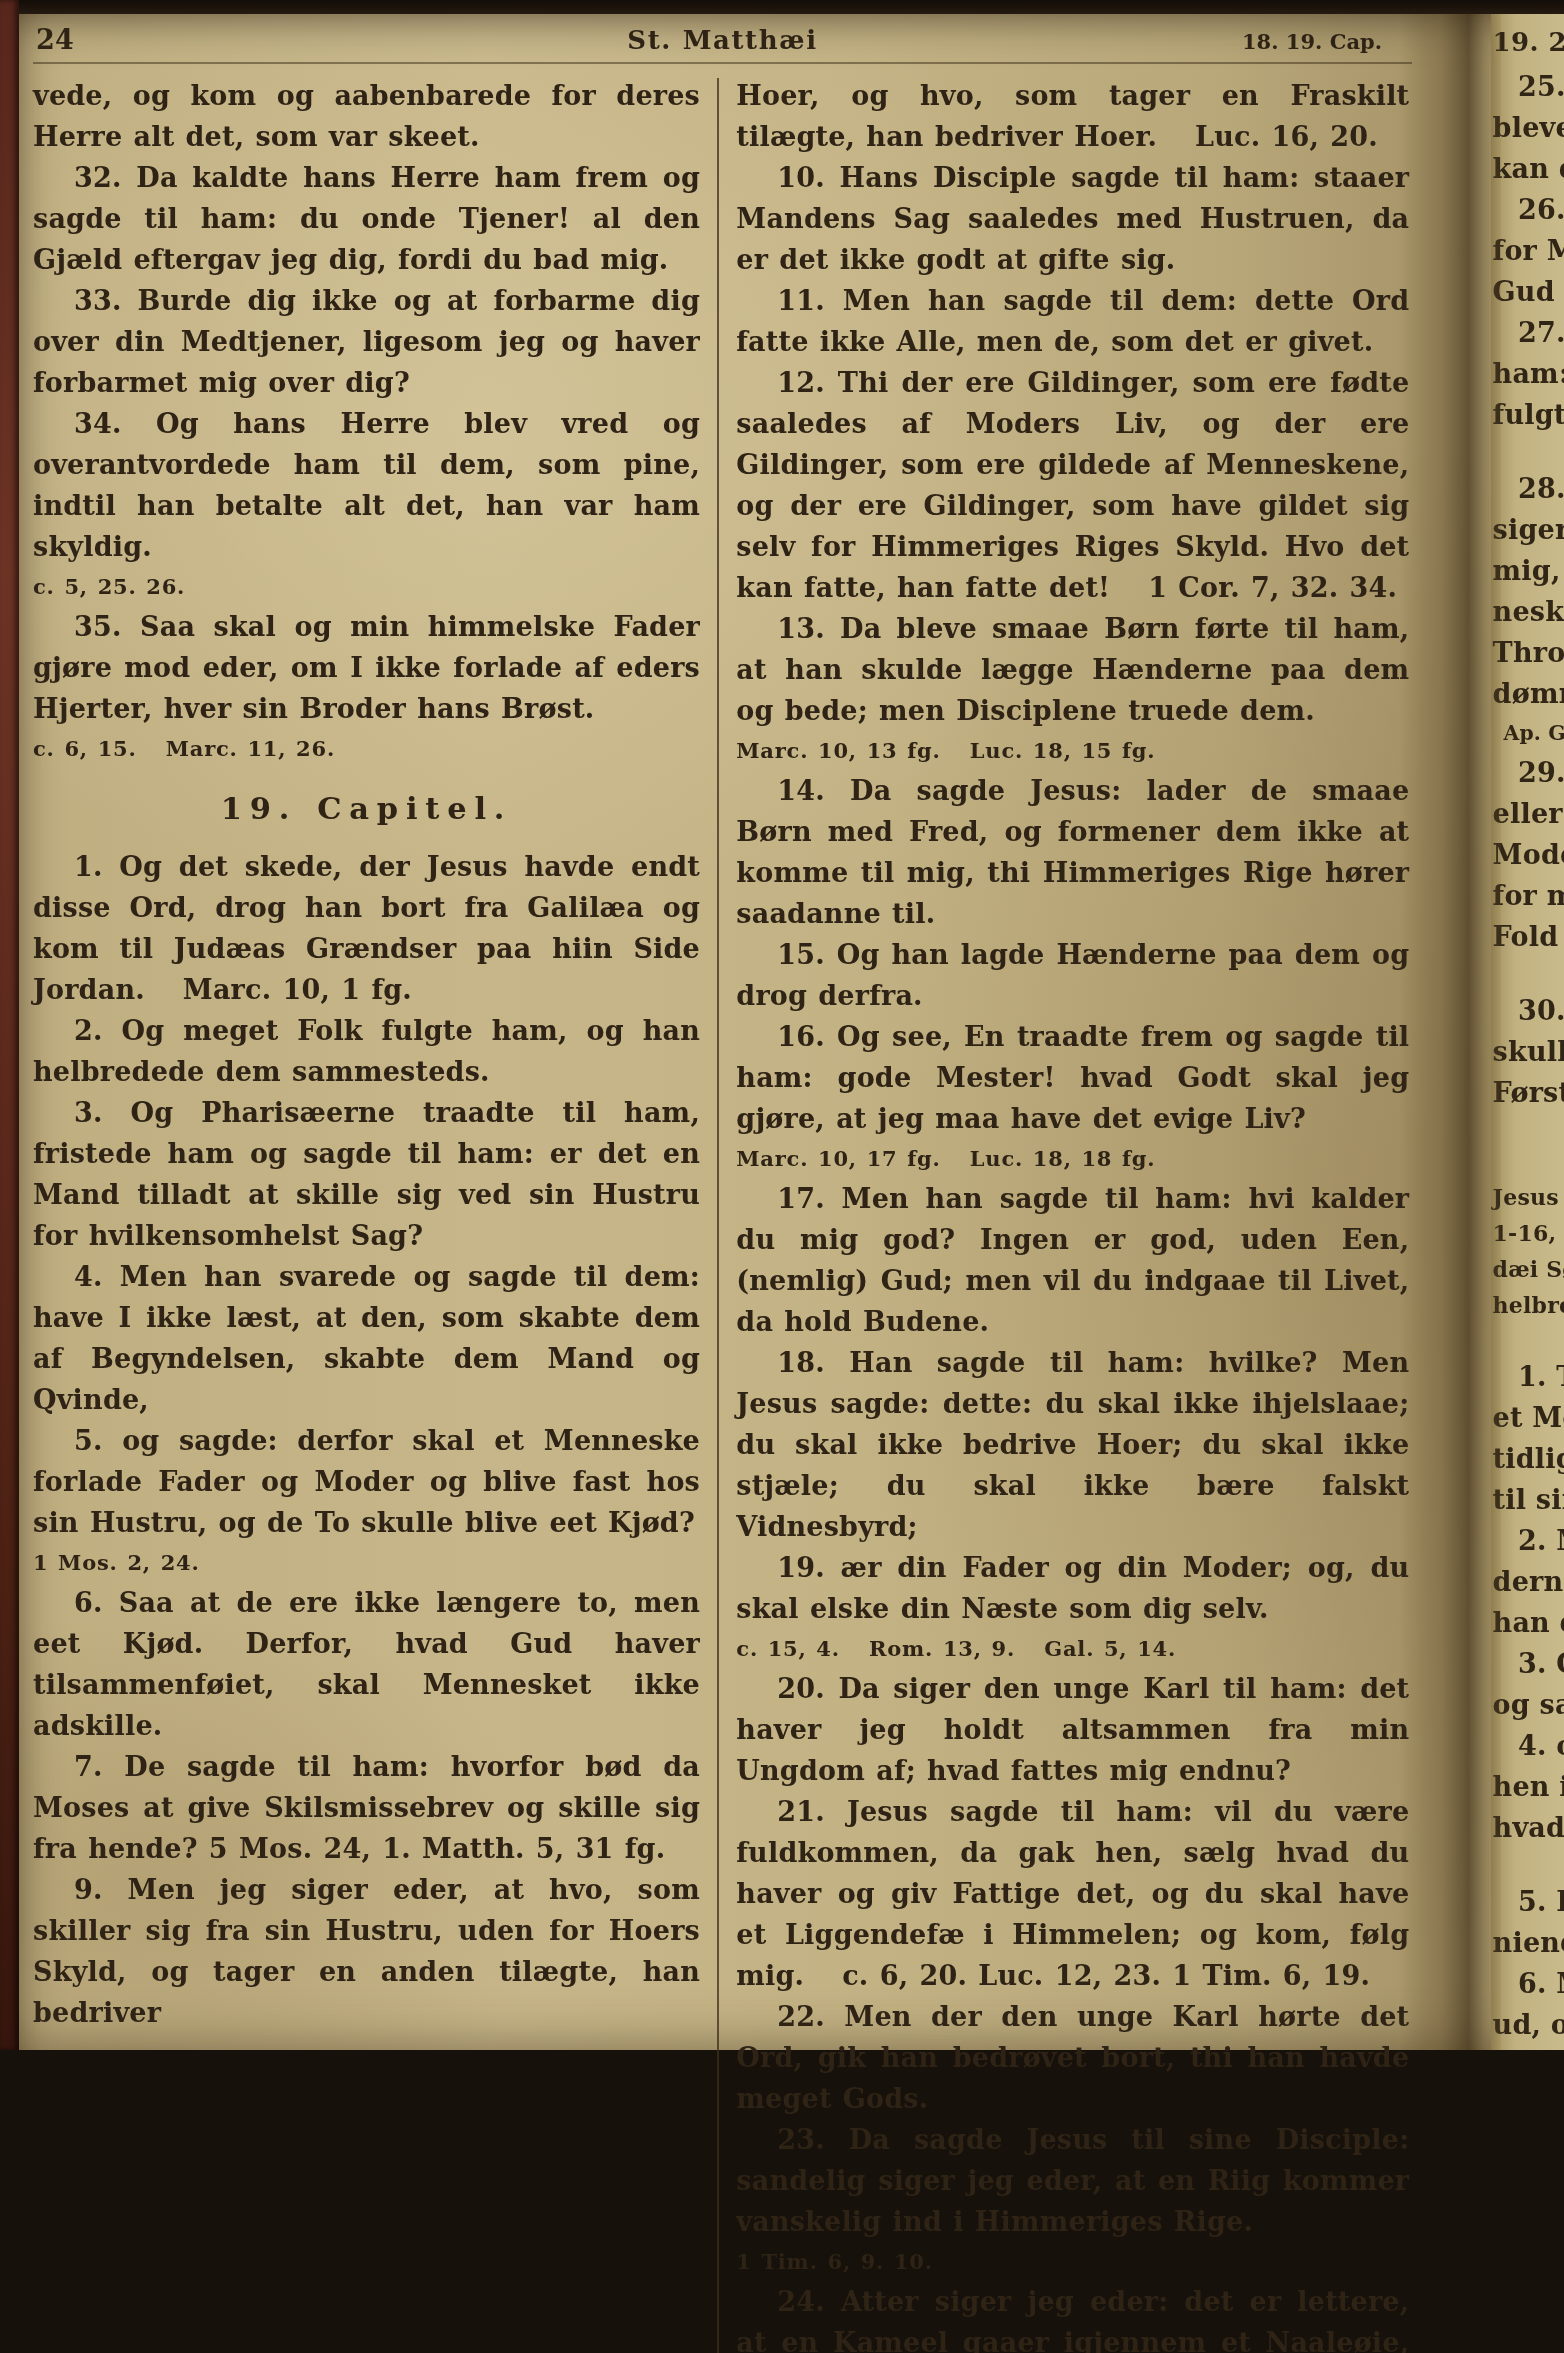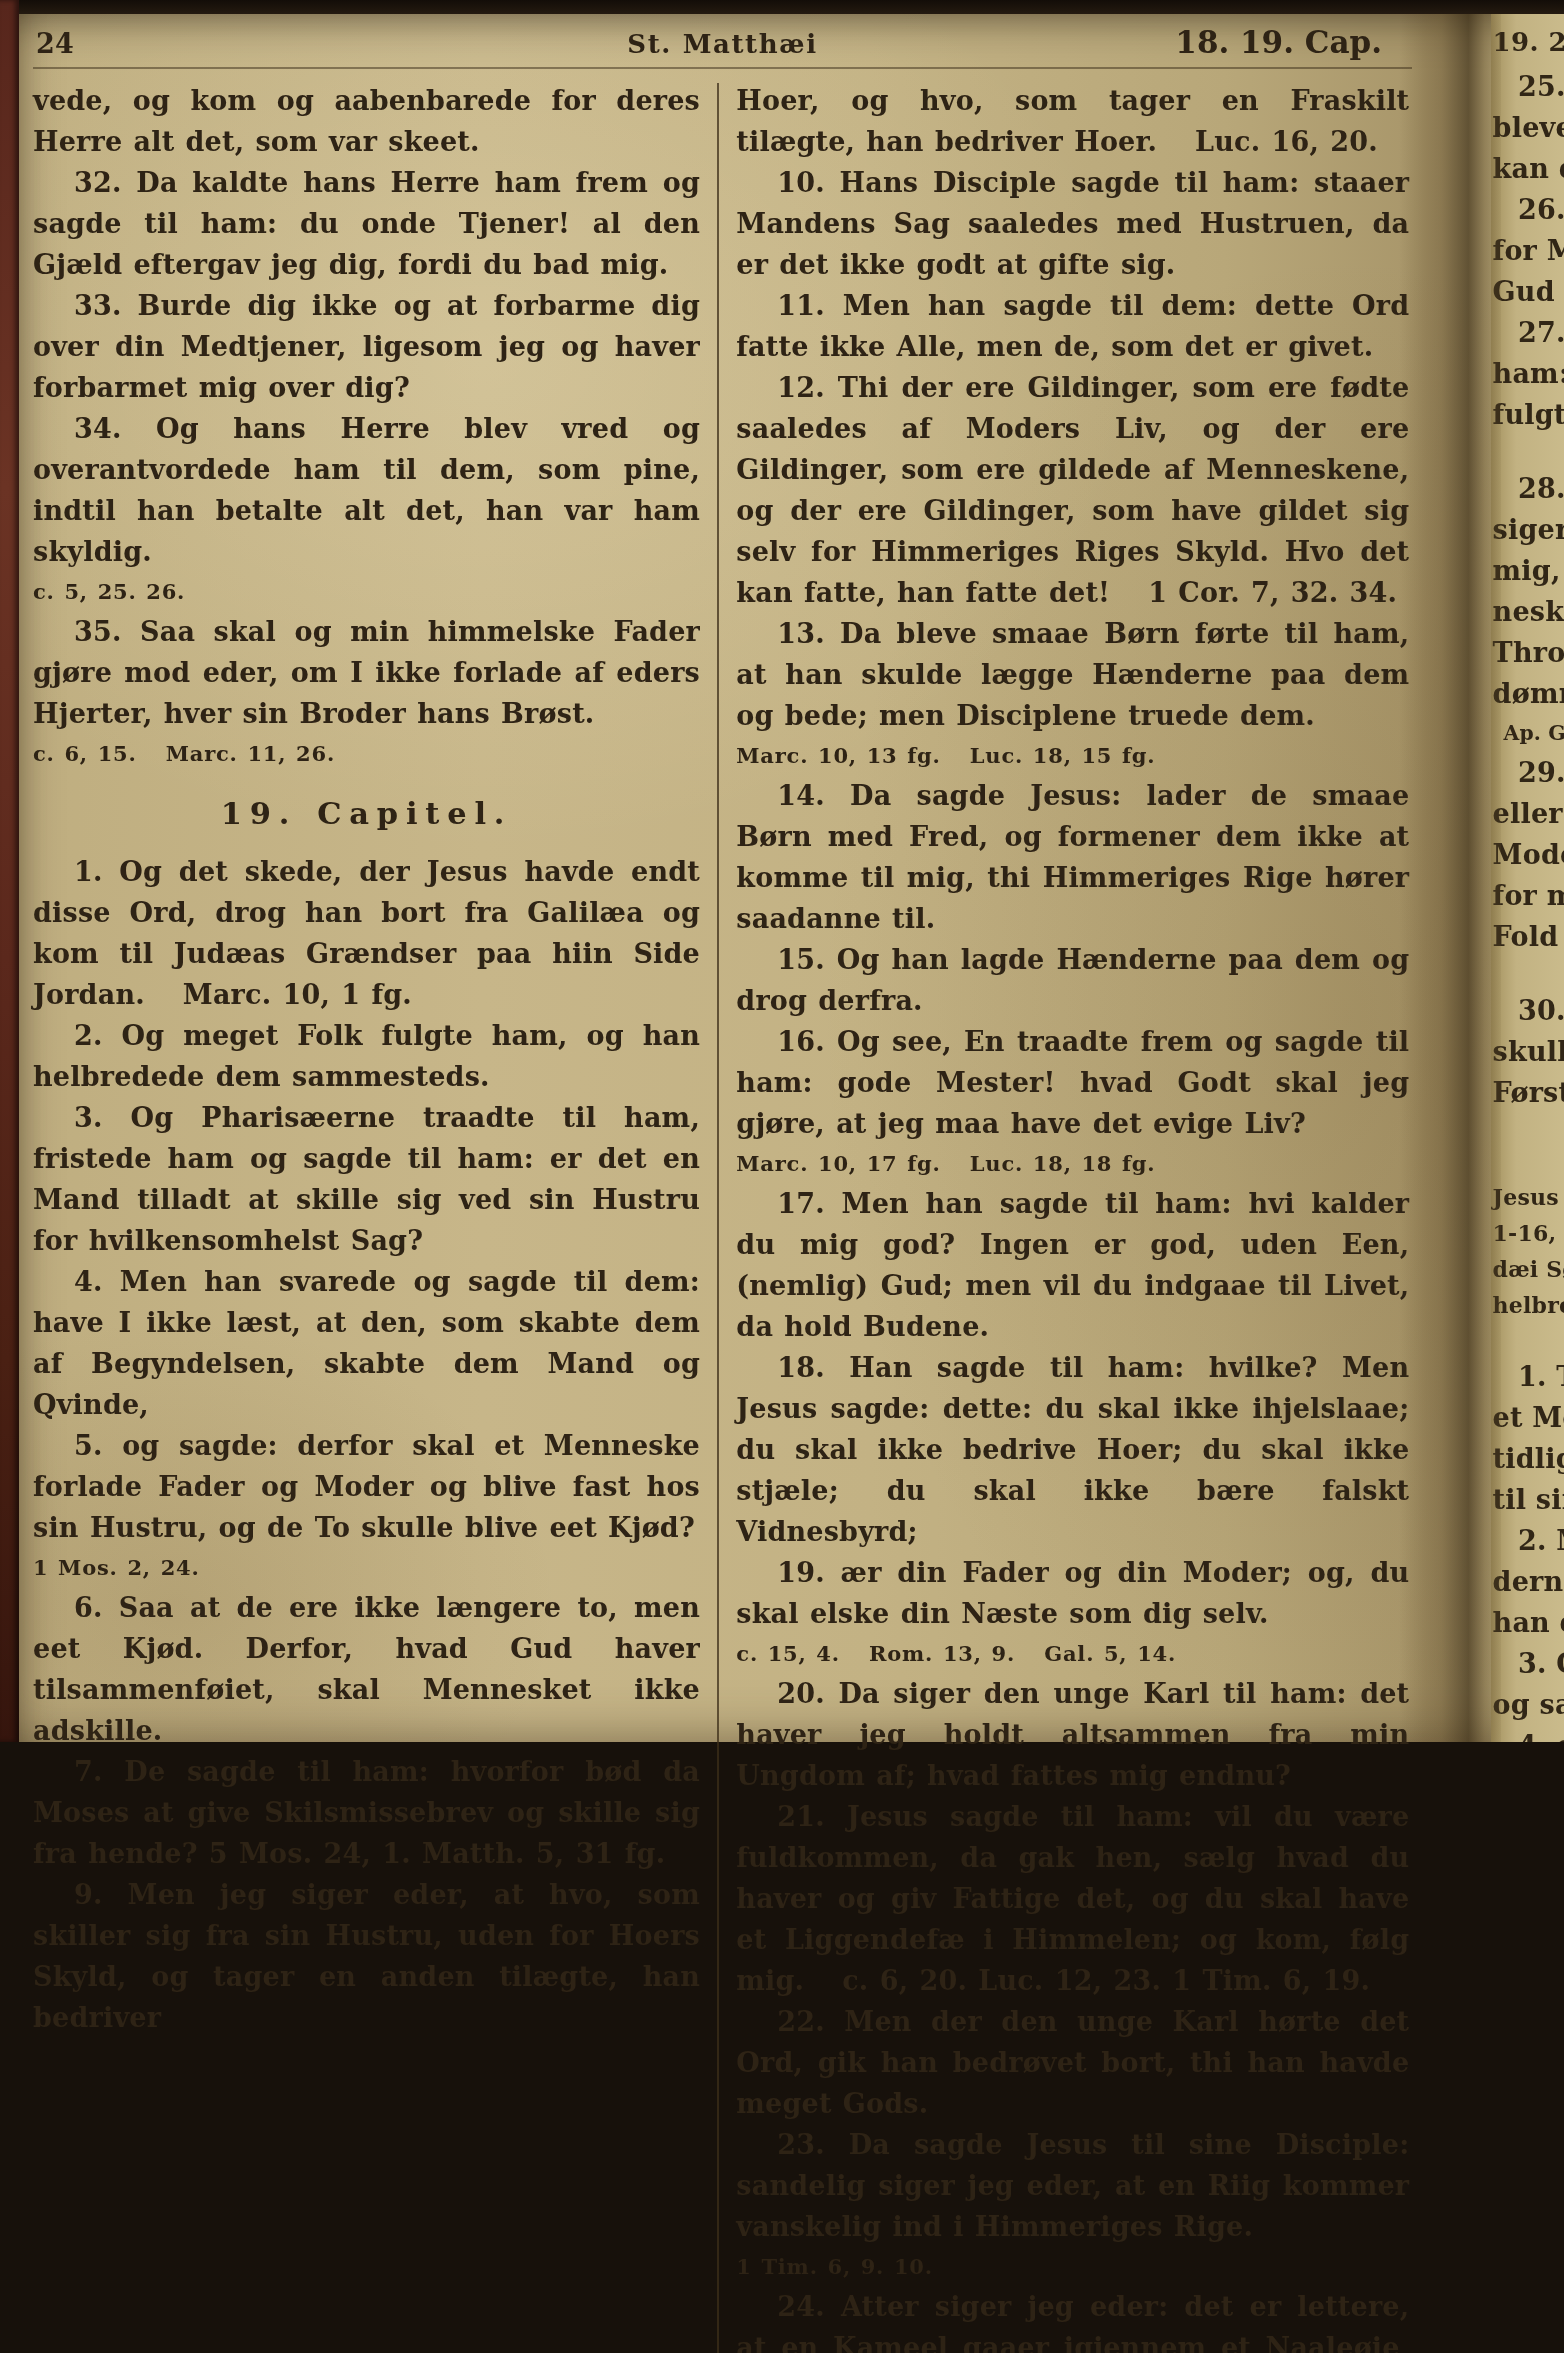--- a/index.html
+++ b/index.html
@@ -7,21 +7,21 @@
     padding: 0;
     width: 1565px;
     height: 2354px;
     overflow: hidden;
     background: #17110b;
     font-family: "DejaVu Serif", serif;
   }
   .scan {
     position: relative;
     width: 1565px;
-    height: 1742px;
+    height: 2050px;
   }
   
   .paper {
     position: absolute;
     left: 19px; top: 14px; right: 0; bottom: 0;
     background:
       radial-gradient(939px 704px at 30% 20%, rgba(255,246,212,.20), transparent 70%),
       radial-gradient(704px 1017px at 86% 58%, rgba(118,94,50,.20), transparent 75%),
       radial-gradient(548px 407px at 10% 92%, rgba(108,84,44,.16), transparent 70%),
       linear-gradient(90deg, #bfae80 0%, #c7b689 30%, #c3b284 55%, #b8a779 78%, #a8966a 91%, #bdad80 97%);
@@ -104,21 +104,21 @@
     font-size: 27px;
     padding-left: 3.1px;
   }
   .running-header .booktitle {
     justify-self: center;
     font-size: 26px;
     letter-spacing: 1.6px;
   }
   .running-header .chaprange {
     justify-self: end;
-    font-size: 31px;
+    font-size: 21px;
     padding-right: 30px;
   }
   .header-rule {
     height: 1.6px;
     background: rgba(58,44,24,.5);
     margin-top: 7.8px;
   }
   .columns {
     display: flex;
     margin-top: 11px;

